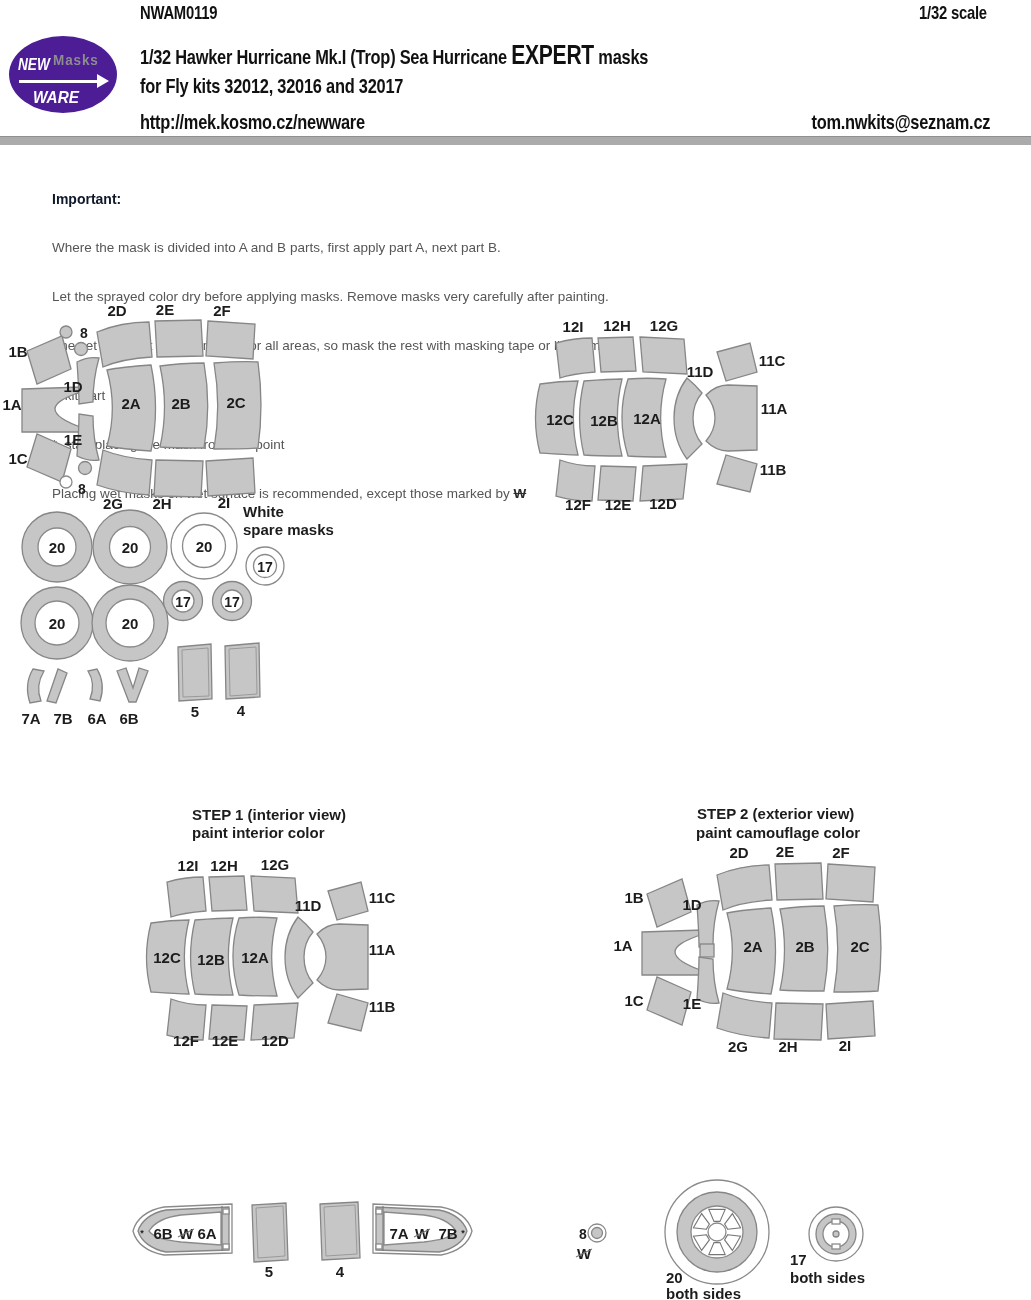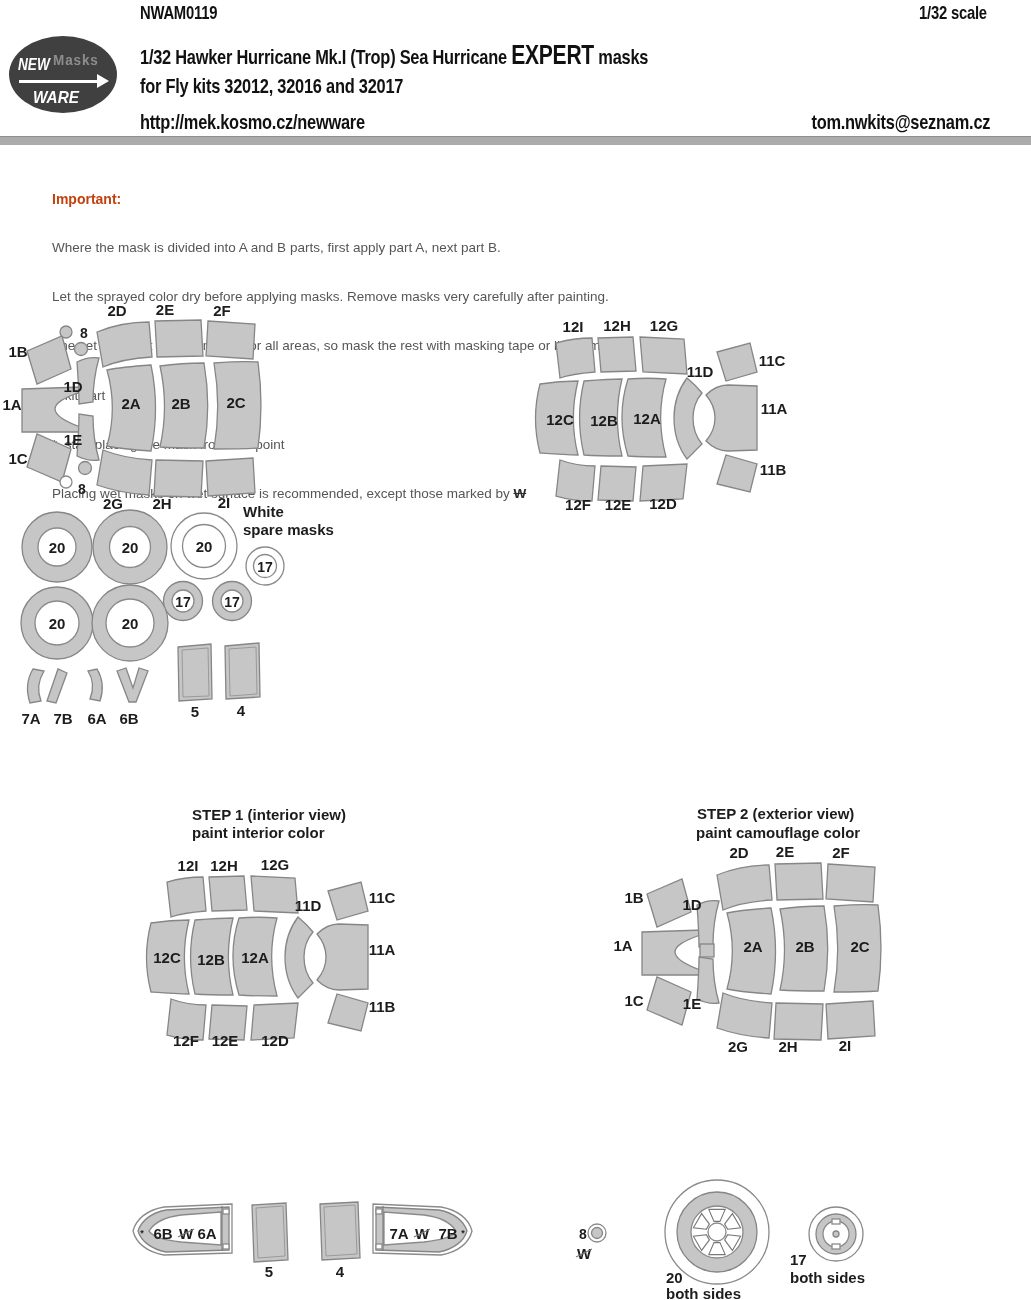--- a/index.html
+++ b/index.html
@@ -10,29 +10,29 @@
   .cond-r{font-weight:bold;color:#111;transform:scaleX(0.78);transform-origin:right top;letter-spacing:-0.3px;}
   #hdr-code{left:140px;top:2px;font-size:19px;}
   #hdr-scale{right:44px;top:2px;font-size:19px;}
   #hdr-title1{left:140px;top:40px;font-size:21px;}
   #hdr-title1 .xl{font-size:27px;}
   #hdr-title2{left:140px;top:74px;font-size:21px;}
   #hdr-url{left:140px;top:110px;font-size:21px;}
   #hdr-email{right:41px;top:110px;font-size:21px;}
   #hdr-bar{left:0;top:136px;width:1031px;height:8px;background:#ababab;border-top:1px solid #8f8f8f;}
   
-  #logo{left:9px;top:36px;width:108px;height:77px;background:#404040;border-radius:50%;}
+  #logo{left:9px;top:36px;width:108px;height:77px;background:#4c1d95;border-radius:50%;}
   #logo .new{left:9px;top:20px;font-size:16px;font-style:italic;font-weight:bold;color:#fff;transform:scaleX(0.85);transform-origin:left top;}
   #logo .masks{left:44px;top:15px;font-size:15px;font-weight:bold;color:#8d8d8d;letter-spacing:1px;transform:scaleX(0.9);transform-origin:left top;}
   #logo .ware{left:24px;top:52px;font-size:17px;font-style:italic;font-weight:bold;color:#fff;transform:scaleX(0.9);transform-origin:left top;}
   #logo .arrow-line{left:10px;top:44px;width:80px;height:2.5px;background:#fff;}
   #logo .arrow-head{left:88px;top:38px;width:0;height:0;border-left:12px solid #fff;border-top:7px solid transparent;border-bottom:7px solid transparent;}
   
   #important{left:52px;top:158px;color:#565656;font-size:13.5px;line-height:16.4px;white-space:pre;}
-  #important .head{font-weight:bold;color:#c2410c;font-size:14px;}
+  #important .head{font-weight:bold;color:#0f172a;font-size:14px;}
   .wmark{font-weight:bold;color:#2c2c2c;text-decoration:line-through;}
   
   svg{position:absolute;left:0;top:0;}
   .lbl{font-family:"Liberation Sans",sans-serif;font-weight:bold;font-size:15px;fill:#1c1c1c;text-anchor:middle;}
   .lbls{font-family:"Liberation Sans",sans-serif;font-weight:bold;font-size:15px;fill:#1c1c1c;text-anchor:start;}
   .sm{font-size:14px;}
   .tiny{font-size:9px;}
   .mask{fill:#c6c6c6;stroke:#868686;stroke-width:1.3;}
   .maskw{fill:#ffffff;stroke:#8a8a8a;stroke-width:1.3;}
   .inln{fill:none;stroke:#9a9a9a;stroke-width:1;}

